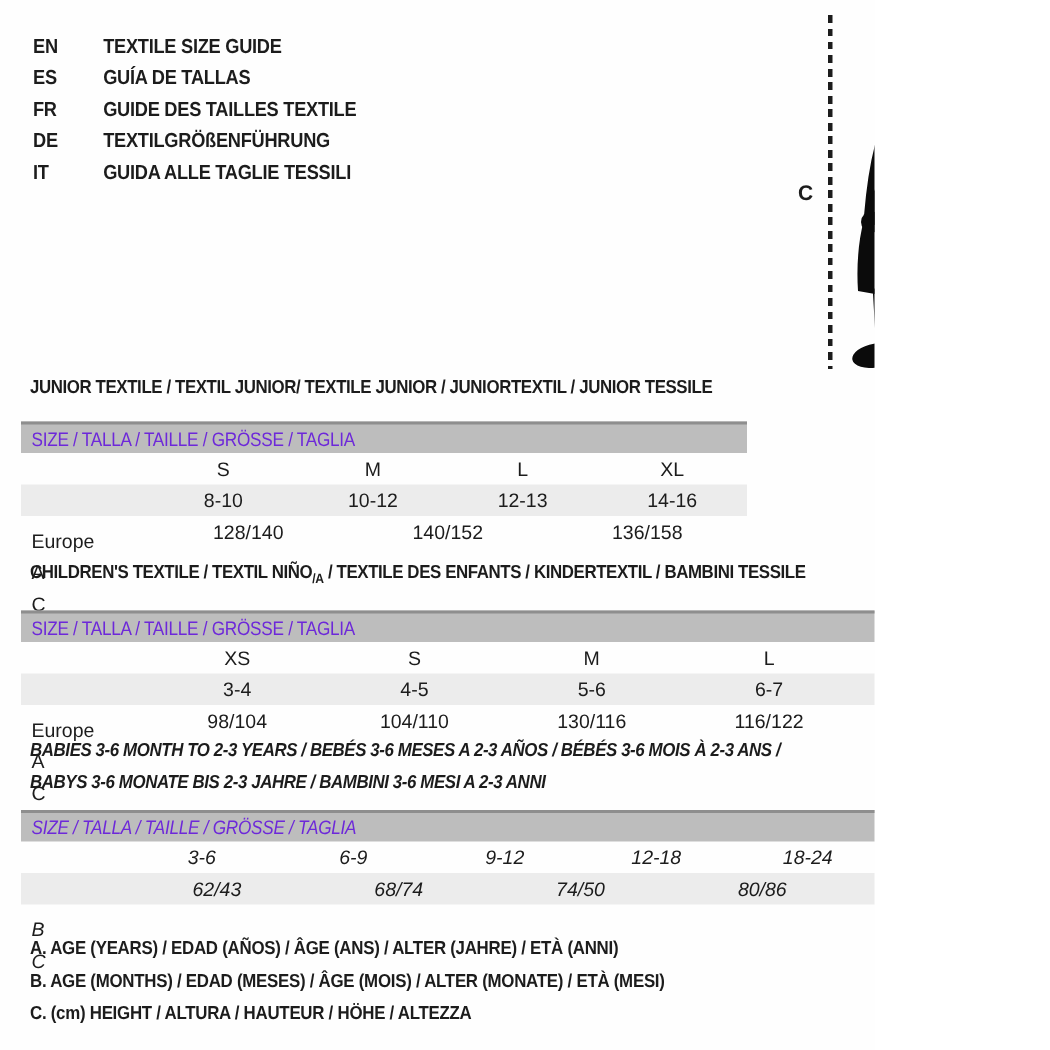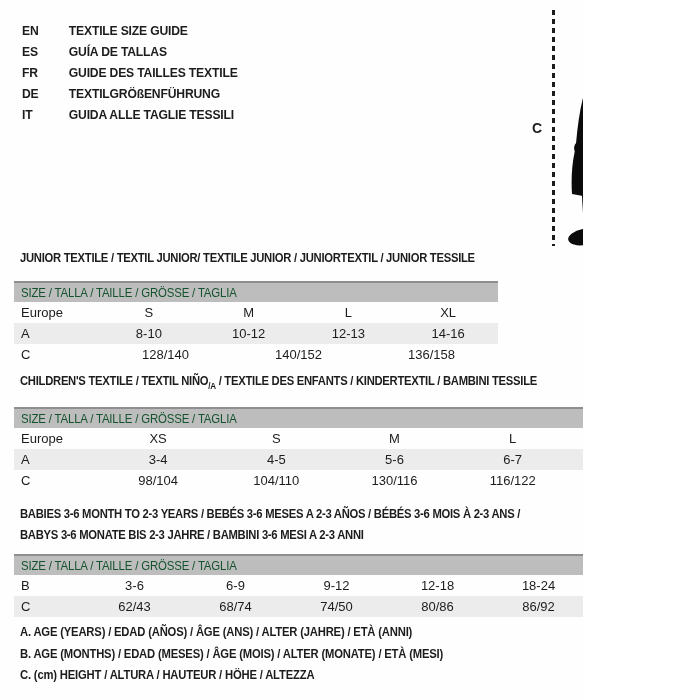--- a/index.html
+++ b/index.html
@@ -13,36 +13,36 @@
   .lang-row{height:21px;line-height:21px;font-weight:bold;font-size:13.5px;letter-spacing:-0.2px;white-space:nowrap;}
   .lang-code{display:inline-block;width:52px;}
   
   .figure{position:absolute;left:530px;top:8px;width:170px;height:242px;}
   .measure-label{position:absolute;left:2px;top:112px;font-weight:bold;font-size:14px;}
   .measure-line{position:absolute;left:22px;top:2px;width:3px;height:236px;
     background:repeating-linear-gradient(to bottom,var(--ink,#151515) 0 5px,transparent 5px 9px);}
   .figure svg{position:absolute;left:32px;top:0;}
   
   .section{position:absolute;left:14px;width:676px;}
-  .sec0{top:248px;} .sec1{top:371px;} .sec2{top:504px;}
+  .sec0{top:248px;} .sec1{top:371px;} .sec2{top:490px;font-style:italic;}
   .sec-heading{margin-left:6px;font-weight:bold;font-size:12.5px;line-height:21px;
     letter-spacing:-0.3px;transform:scaleX(0.9);transform-origin:0 0;white-space:nowrap;}
   .sec-heading sub{font-size:9px;}
   .sec0 .size-table{margin-top:12px;}
   .sec1 .size-table{margin-top:10px;}
   .sec2 .size-table{margin-top:8px;}
   .size-table{width:676px;}
   .t0{width:484px;}
   .tbl-header{height:19px;line-height:19px;background:var(--table-header-bg,#bdbdbd);
-    border-top:2px solid var(--table-header-border,#8e8e8e);color:#14532d;padding-left:7px;
+    border-top:2px solid var(--table-header-border,#8e8e8e);color:#6d28d9;padding-left:7px;
     font-size:13px;white-space:nowrap;overflow:hidden;}
   .tbl-header span{display:inline-block;transform:scaleX(0.88);transform-origin:0 50%;letter-spacing:-0.2px;}
   .tbl-row{display:flex;height:21px;line-height:21px;font-size:13px;}
   .tbl-row.shaded{background:var(--row-alt-bg,#ececec);}
-  .tbl-label{width:85px;padding-left:7px;box-sizing:border-box;}
+  .tbl-label{width:85px;padding-left:7px;box-sizing:border-box;margin-top:48px;}
   .t2 .tbl-label{width:70px;}
   .tbl-cell{flex:1;text-align:center;}
   
   .footnotes{position:absolute;left:20px;top:622px;transform:scaleX(0.9);transform-origin:0 0;}
   .footnote-line{font-weight:bold;font-size:12.5px;line-height:21.5px;letter-spacing:-0.2px;white-space:nowrap;}
 </style>
 </head>
 <body>
 
 <div class="canvas">
@@ -162,21 +162,20 @@
           <div class="tbl-cell">12-18</div>
           <div class="tbl-cell">18-24</div>
           <div class="tbl-cell">24-36</div>
         </div>
         <div class="tbl-row shaded">
           <div class="tbl-label">C</div>
           <div class="tbl-cell">62/43</div>
           <div class="tbl-cell">68/74</div>
           <div class="tbl-cell">74/50</div>
           <div class="tbl-cell">80/86</div>
-          <div class="tbl-cell">86/92</div>
           <div class="tbl-cell">92/98</div>
         </div>
       </div>
     </div>
 
   <div class="footnotes" id="footnotes">
       <div class="footnote-line">A. AGE (YEARS) / EDAD (AÑOS) / ÂGE (ANS) / ALTER (JAHRE) / ETÀ (ANNI)</div>
       <div class="footnote-line">B. AGE (MONTHS) / EDAD (MESES) / ÂGE (MOIS) / ALTER (MONATE) / ETÀ (MESI)</div>
       <div class="footnote-line">C. (cm) HEIGHT / ALTURA / HAUTEUR / HÖHE / ALTEZZA</div>
     </div>

